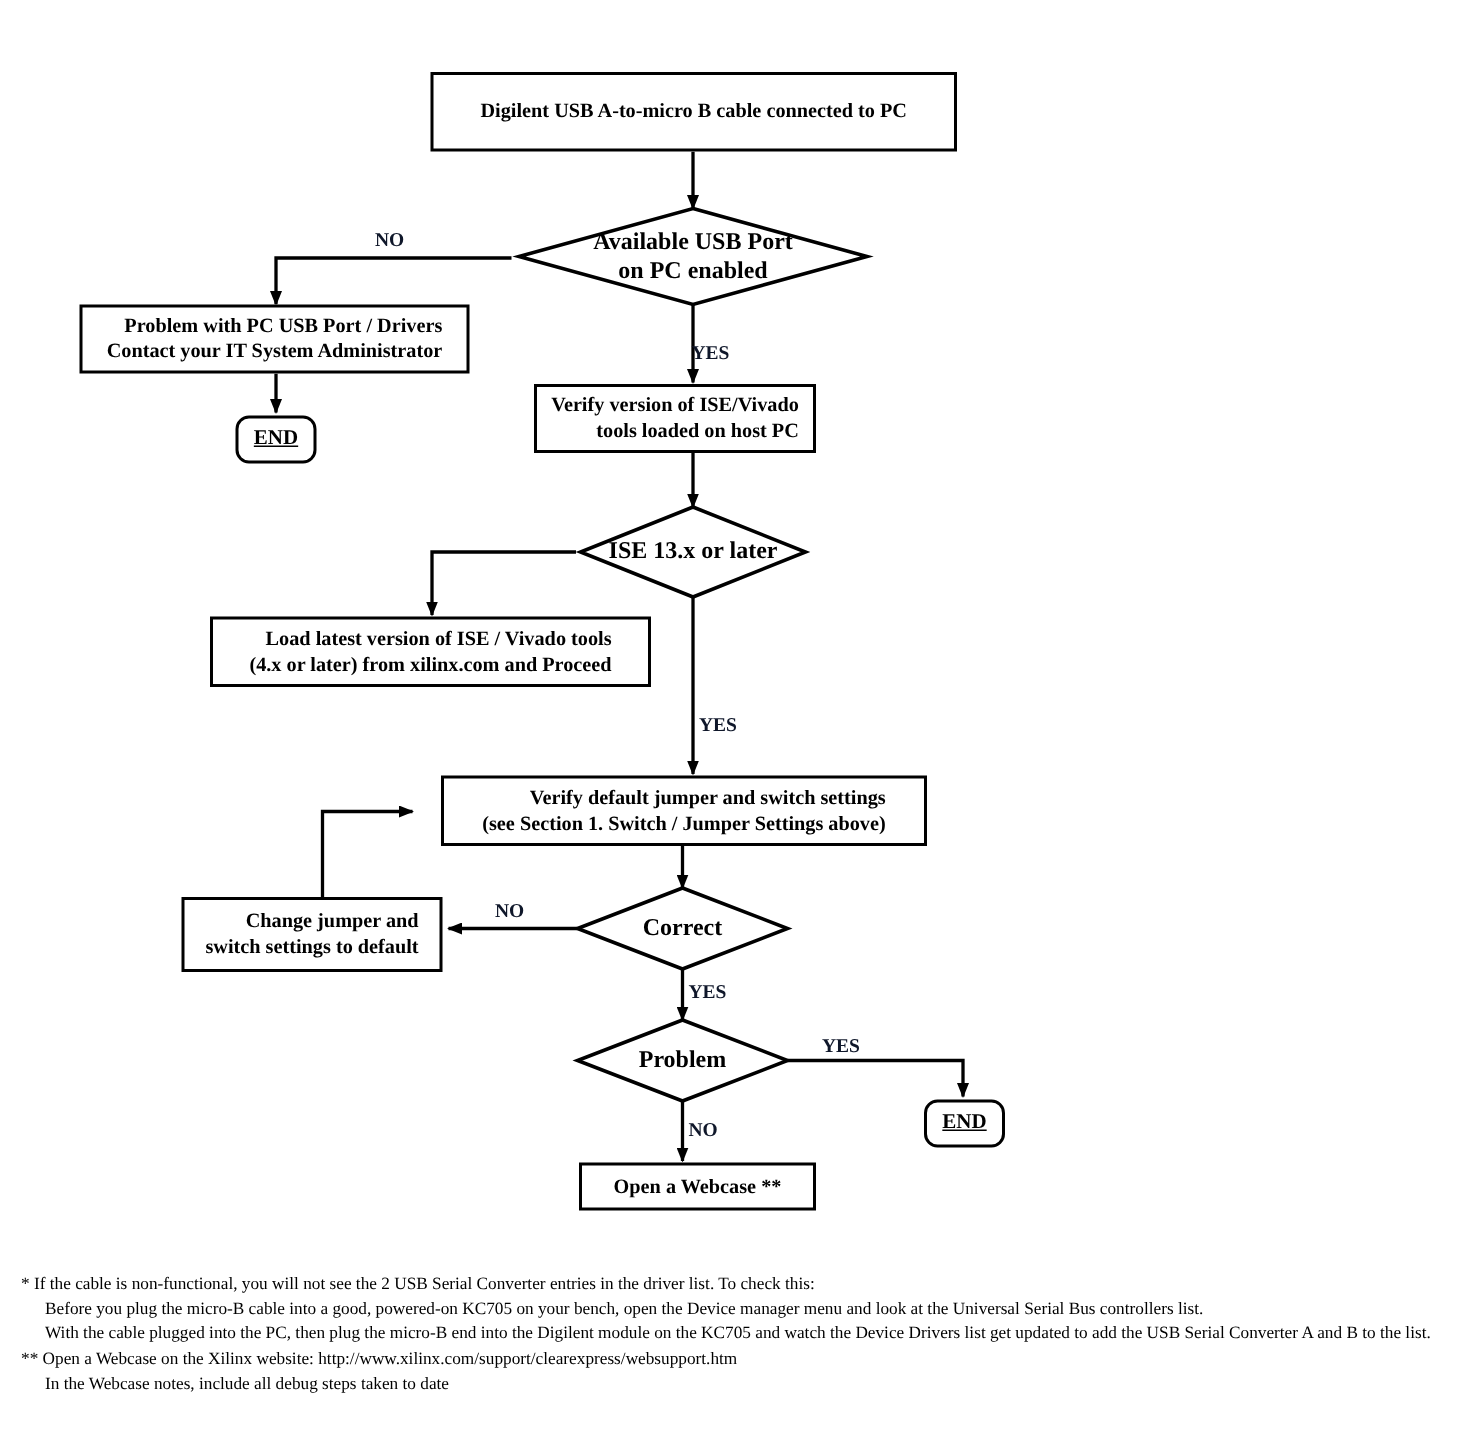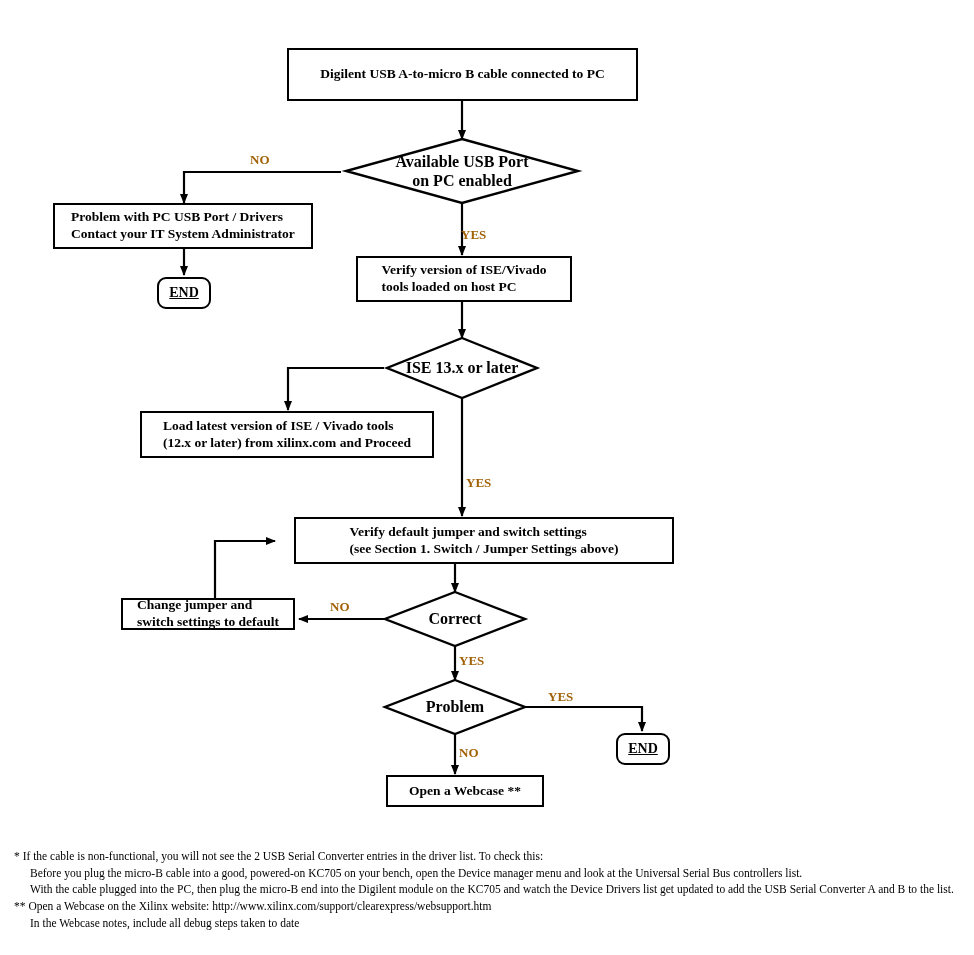--- a/index.html
+++ b/index.html
@@ -16,21 +16,21 @@
     height: 955px;
     background: #ffffff;
     overflow: hidden;
   }
   .node {
     position: absolute;
     box-sizing: border-box;
     display: flex;
     align-items: center;
     justify-content: center;
-    text-align: left;
+    text-align: right;
     font-weight: bold;
     color: #000000;
     line-height: 1.25;
   }
   .box {
     border: 2px solid #000000;
     background: #ffffff;
     font-size: 13.5px;
     padding: 2px 6px;
   }
@@ -55,21 +55,21 @@
     font-weight: bold;
     font-size: 16px;
     color: #000000;
     line-height: 1.2;
     pointer-events: none;
   }
   .edge-label {
     position: absolute;
     font-weight: bold;
     font-size: 13px;
-    color: #a16207;
+    color: #0f172a;
     white-space: nowrap;
   }
   .footnotes {
     position: absolute;
     left: 14px;
     top: 848px;
     width: 950px;
     font-size: 11.5px;
     color: #000000;
     line-height: 1.45;
@@ -141,44 +141,44 @@
 
   <div class="node box" style="left:53px; top:203px; width:260px; height:46px;">
     <span style="white-space:pre-line">Problem with PC USB Port / Drivers
 Contact your IT System Administrator</span>
   </div>
 
   <div class="node rounded" style="left:157px; top:277px; width:54px; height:32px;">
     <span>END</span>
   </div>
 
-  <div class="node box" style="left:356px; top:256px; width:216px; height:46px;">
+  <div class="node box" style="left:356px; top:256px; width:188px; height:46px;">
     <span style="white-space:pre-line">Verify version of ISE/Vivado
 tools loaded on host PC</span>
   </div>
 
   <div class="diamond-wrap" style="left:387px; top:338px; width:150px; height:60px;">
     <div class="diamond-label">ISE 13.x or later</div>
   </div>
 
   <div class="node box" style="left:140px; top:411px; width:294px; height:47px;">
     <span style="white-space:pre-line">Load latest version of ISE / Vivado tools
-(12.x or later) from xilinx.com and Proceed</span>
-  </div>
-
-  <div class="node box" style="left:294px; top:517px; width:380px; height:47px;">
+(4.x or later) from xilinx.com and Proceed</span>
+  </div>
+
+  <div class="node box" style="left:294px; top:517px; width:324px; height:47px;">
     <span style="white-space:pre-line">Verify default jumper and switch settings
 (see Section 1.  Switch / Jumper Settings above)</span>
   </div>
 
   <div class="diamond-wrap" style="left:385px; top:592px; width:140px; height:54px;">
     <div class="diamond-label">Correct</div>
   </div>
 
-  <div class="node box" style="left:121px; top:598px; width:174px; height:32px;">
+  <div class="node box" style="left:121px; top:598px; width:174px; height:50px;">
     <span style="white-space:pre-line">Change jumper and
 switch settings to default</span>
   </div>
 
   <div class="diamond-wrap" style="left:385px; top:680px; width:140px; height:54px;">
     <div class="diamond-label">Problem</div>
   </div>
 
   <div class="node rounded" style="left:616px; top:733px; width:54px; height:32px;">
     <span>END</span>

